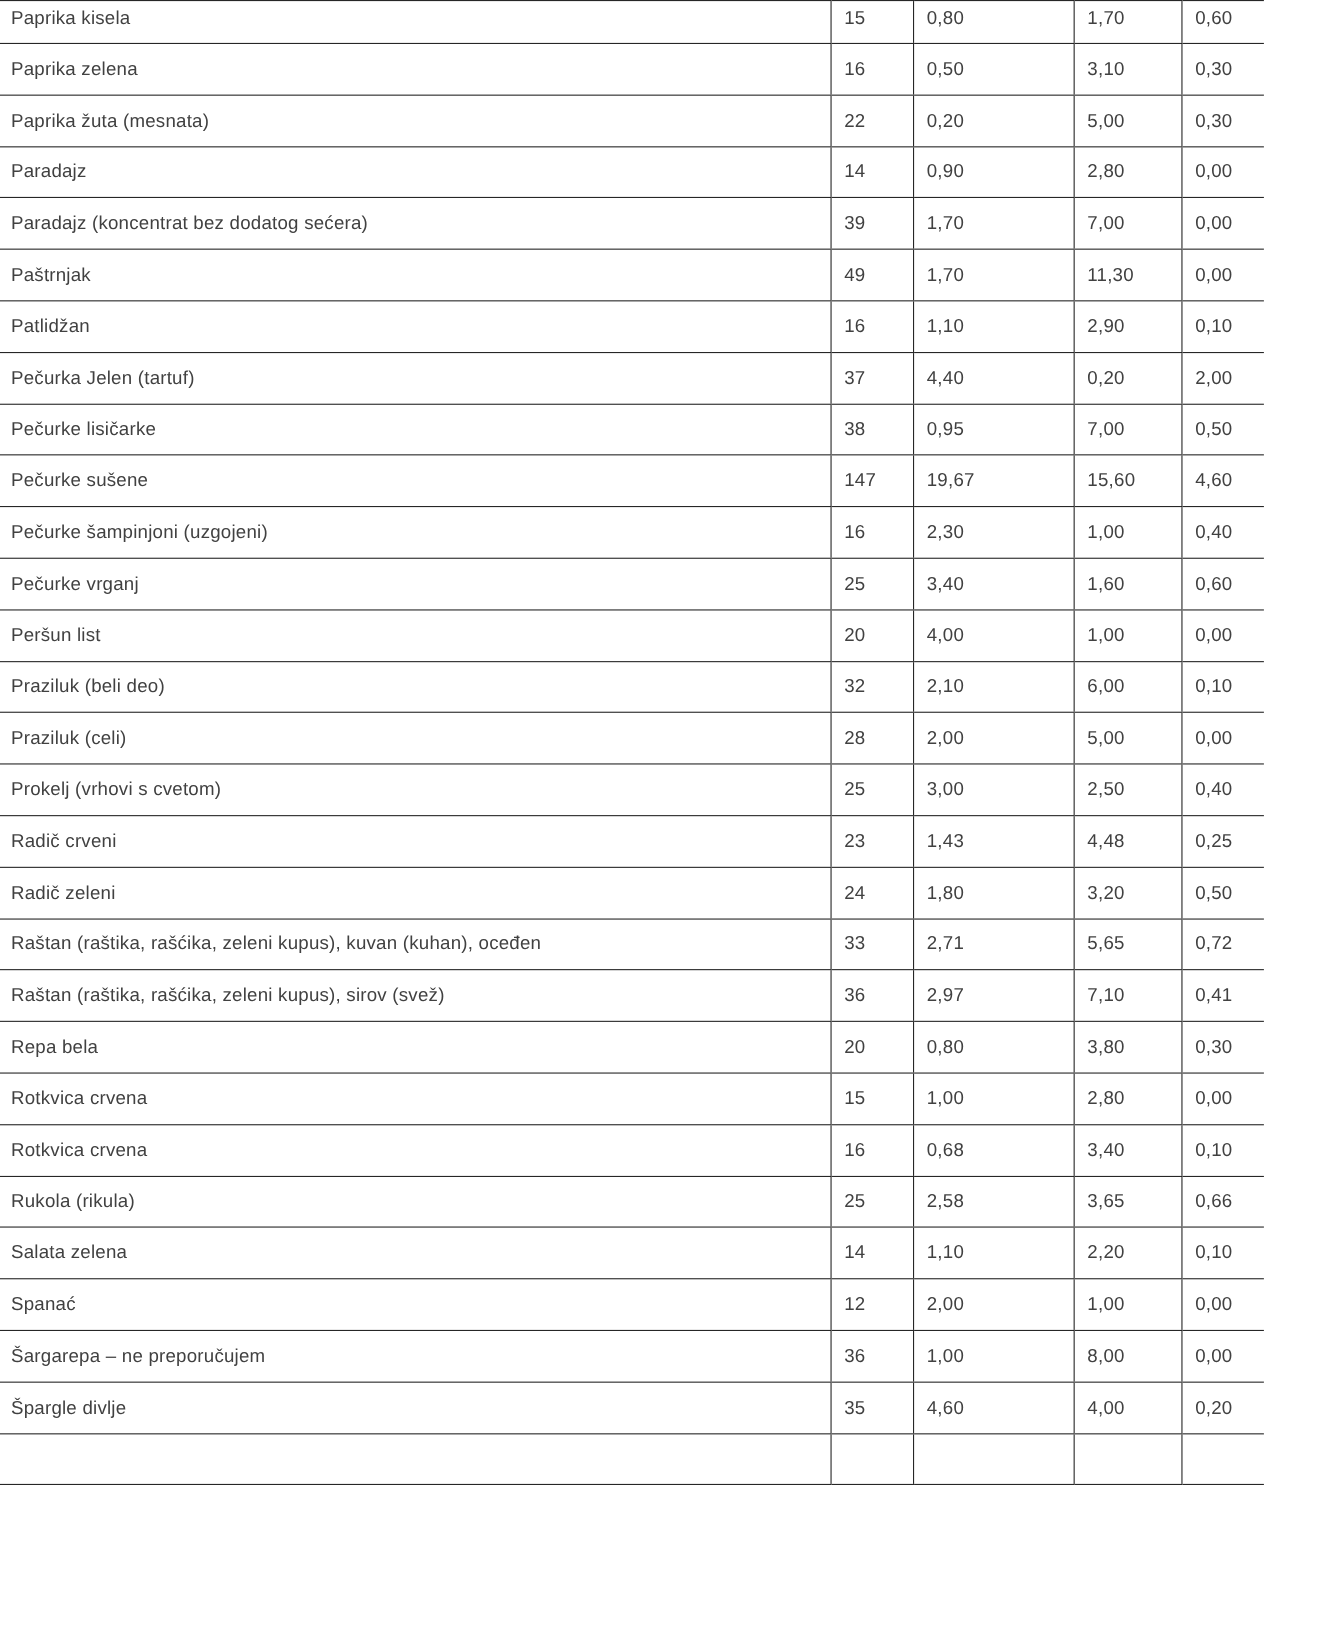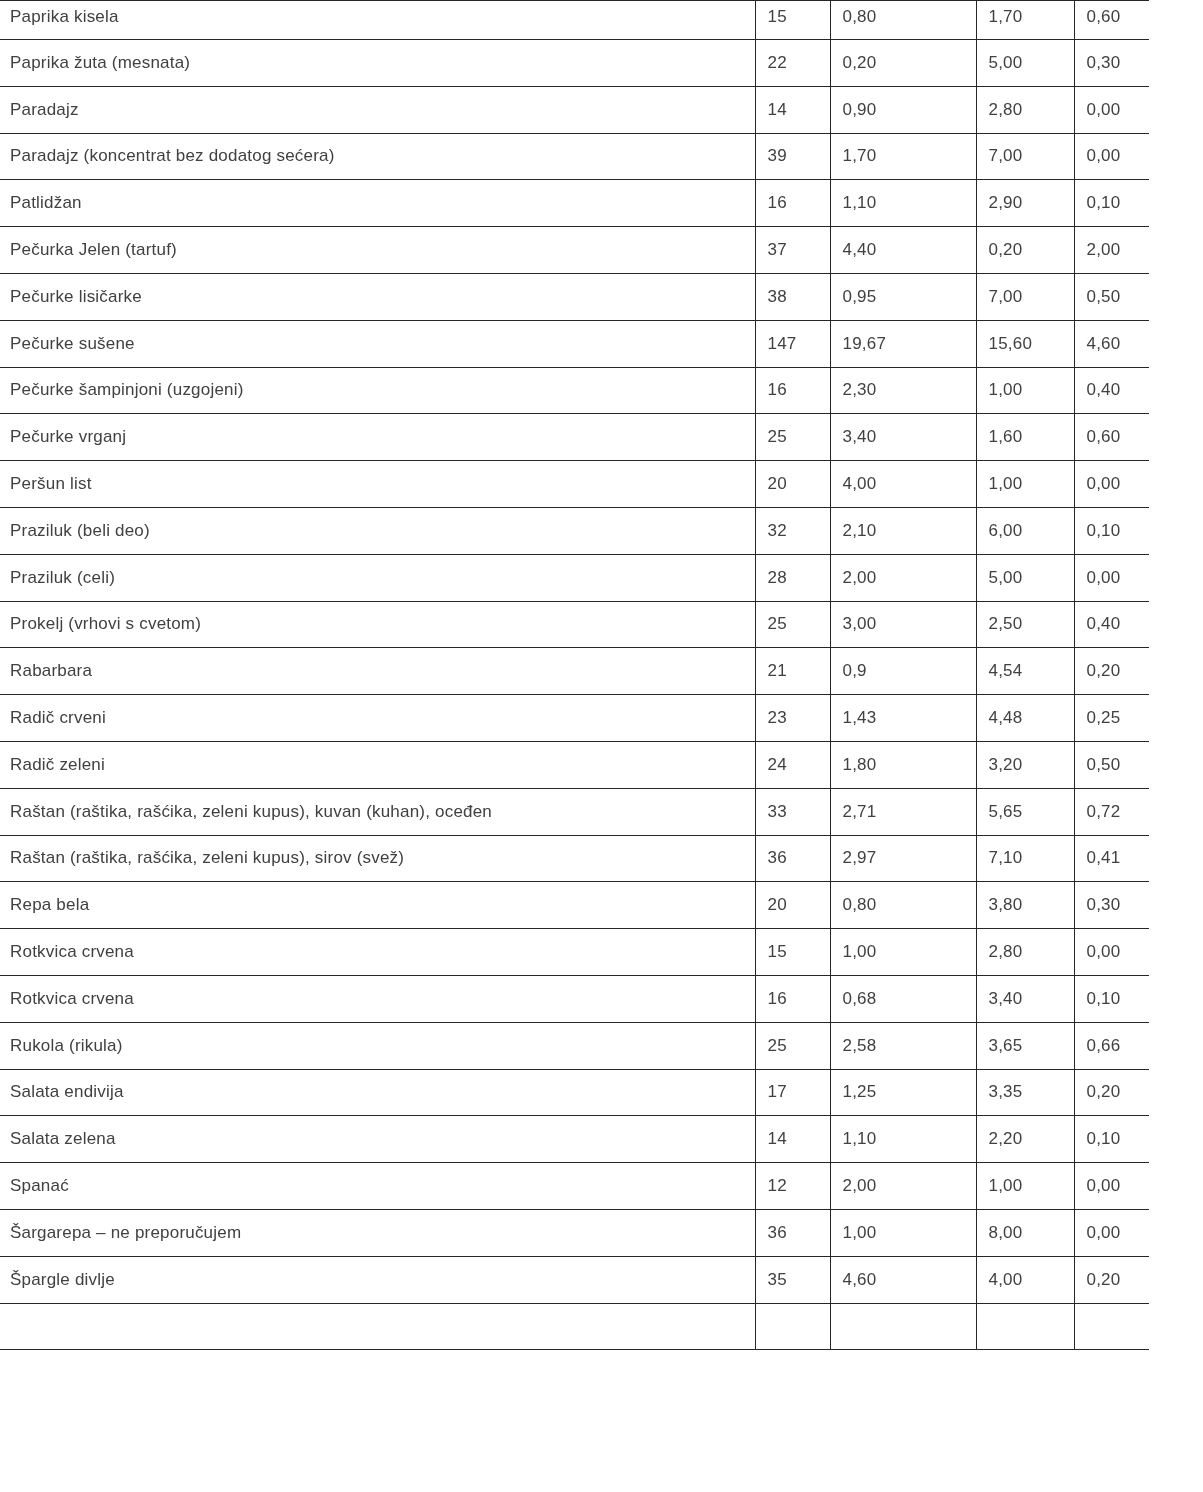--- a/index.html
+++ b/index.html
@@ -66,20 +66,27 @@
     </colgroup>
     <tbody>
   <tr class="row-first">
     <td>Paprika kisela</td>
     <td>15</td>
     <td>0,80</td>
     <td>1,70</td>
     <td>0,60</td>
   </tr>
 
+  <tr>
+    <td>Paprika zelena</td>
+    <td>16</td>
+    <td>0,50</td>
+    <td>3,10</td>
+    <td>0,30</td>
+  </tr>
 
   <tr>
     <td>Paprika žuta (mesnata)</td>
     <td>22</td>
     <td>0,20</td>
     <td>5,00</td>
     <td>0,30</td>
   </tr>
 
   <tr>
@@ -91,20 +98,27 @@
   </tr>
 
   <tr>
     <td>Paradajz (koncentrat bez dodatog sećera)</td>
     <td>39</td>
     <td>1,70</td>
     <td>7,00</td>
     <td>0,00</td>
   </tr>
 
+  <tr>
+    <td>Paštrnjak</td>
+    <td>49</td>
+    <td>1,70</td>
+    <td>11,30</td>
+    <td>0,00</td>
+  </tr>
 
   <tr>
     <td>Patlidžan</td>
     <td>16</td>
     <td>1,10</td>
     <td>2,90</td>
     <td>0,10</td>
   </tr>
 
   <tr>
@@ -172,27 +186,20 @@
   </tr>
 
   <tr>
     <td>Prokelj (vrhovi s cvetom)</td>
     <td>25</td>
     <td>3,00</td>
     <td>2,50</td>
     <td>0,40</td>
   </tr>
 
-  <tr>
-    <td>Rabarbara</td>
-    <td>21</td>
-    <td>0,9</td>
-    <td>4,54</td>
-    <td>0,20</td>
-  </tr>
 
   <tr>
     <td>Radič crveni</td>
     <td>23</td>
     <td>1,43</td>
     <td>4,48</td>
     <td>0,25</td>
   </tr>
 
 
@@ -245,27 +252,20 @@
   </tr>
 
   <tr>
     <td>Rukola (rikula)</td>
     <td>25</td>
     <td>2,58</td>
     <td>3,65</td>
     <td>0,66</td>
   </tr>
 
-  <tr>
-    <td>Salata endivija</td>
-    <td>17</td>
-    <td>1,25</td>
-    <td>3,35</td>
-    <td>0,20</td>
-  </tr>
 
 
   <tr>
     <td>Salata zelena</td>
     <td>14</td>
     <td>1,10</td>
     <td>2,20</td>
     <td>0,10</td>
   </tr>
 

